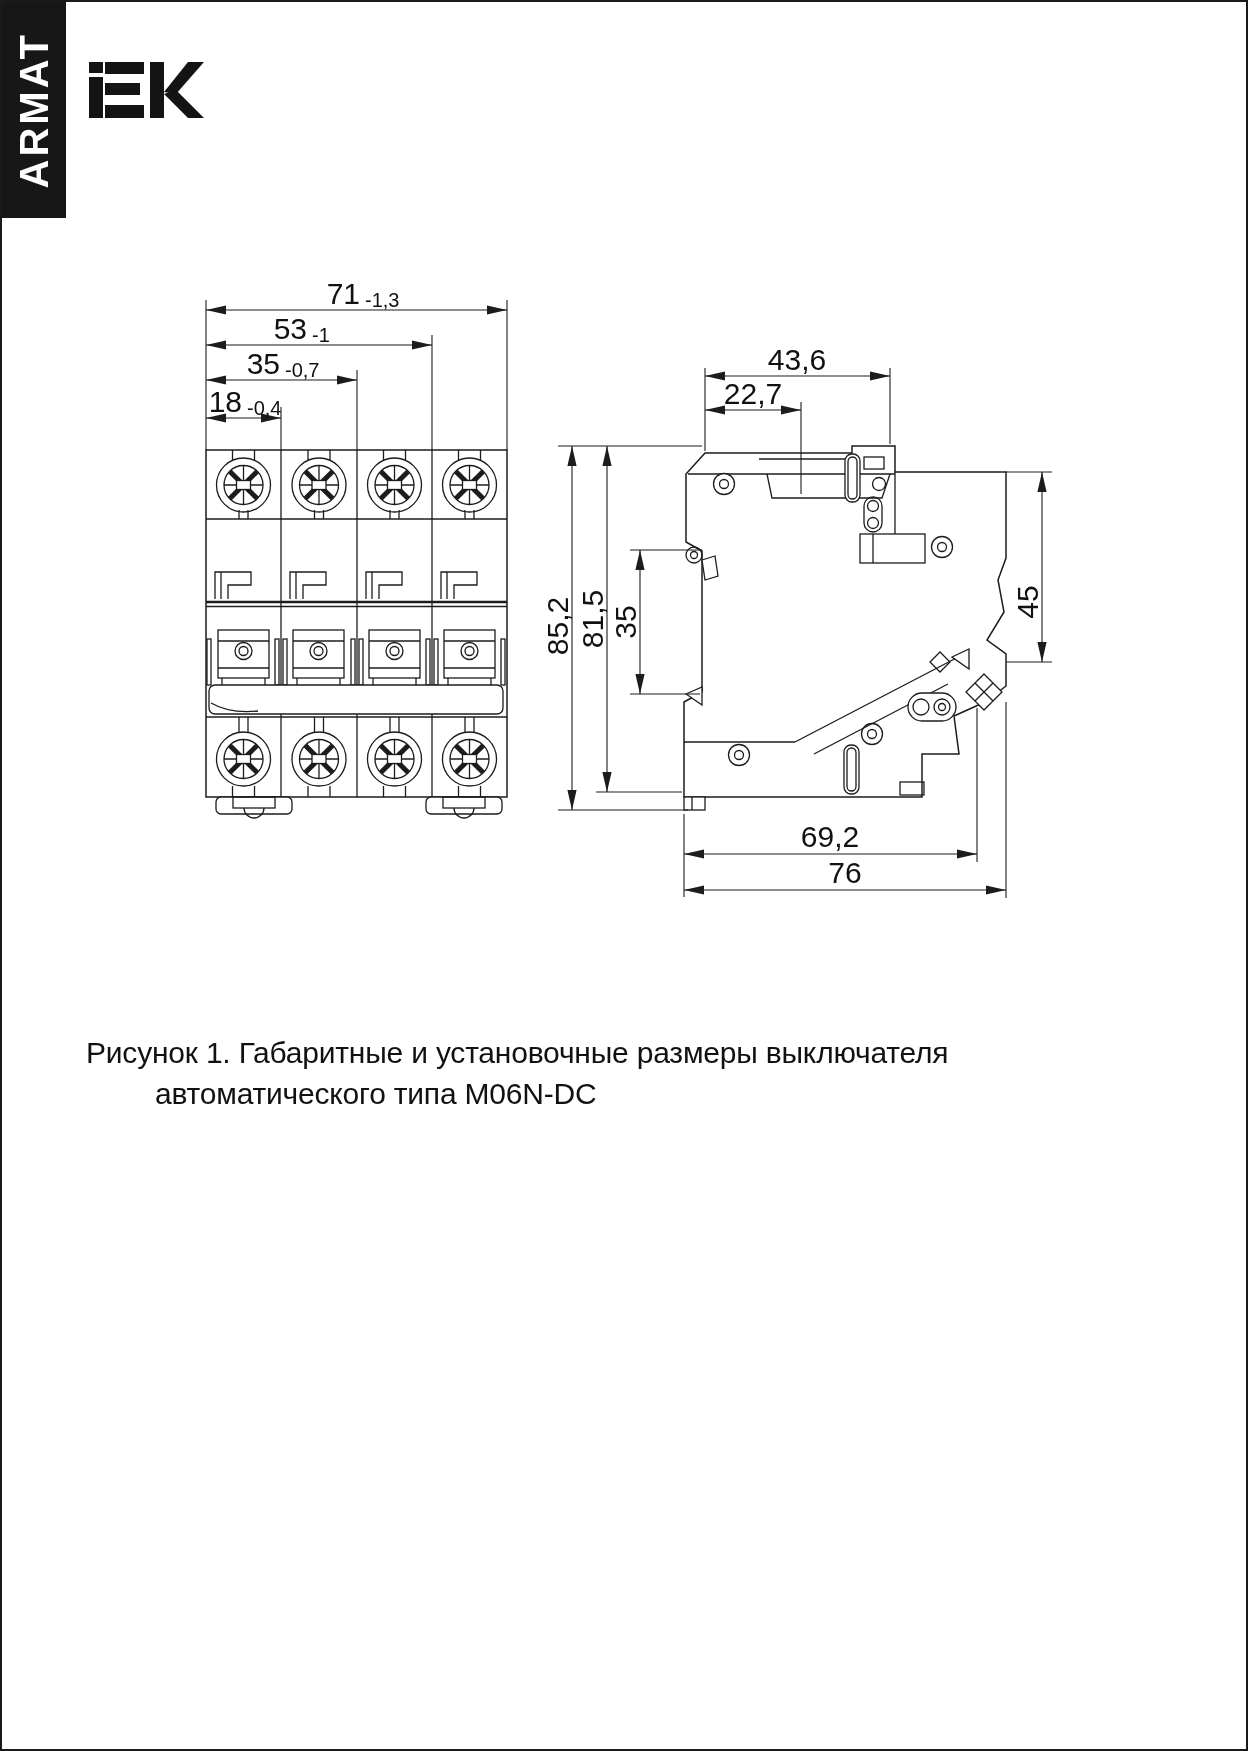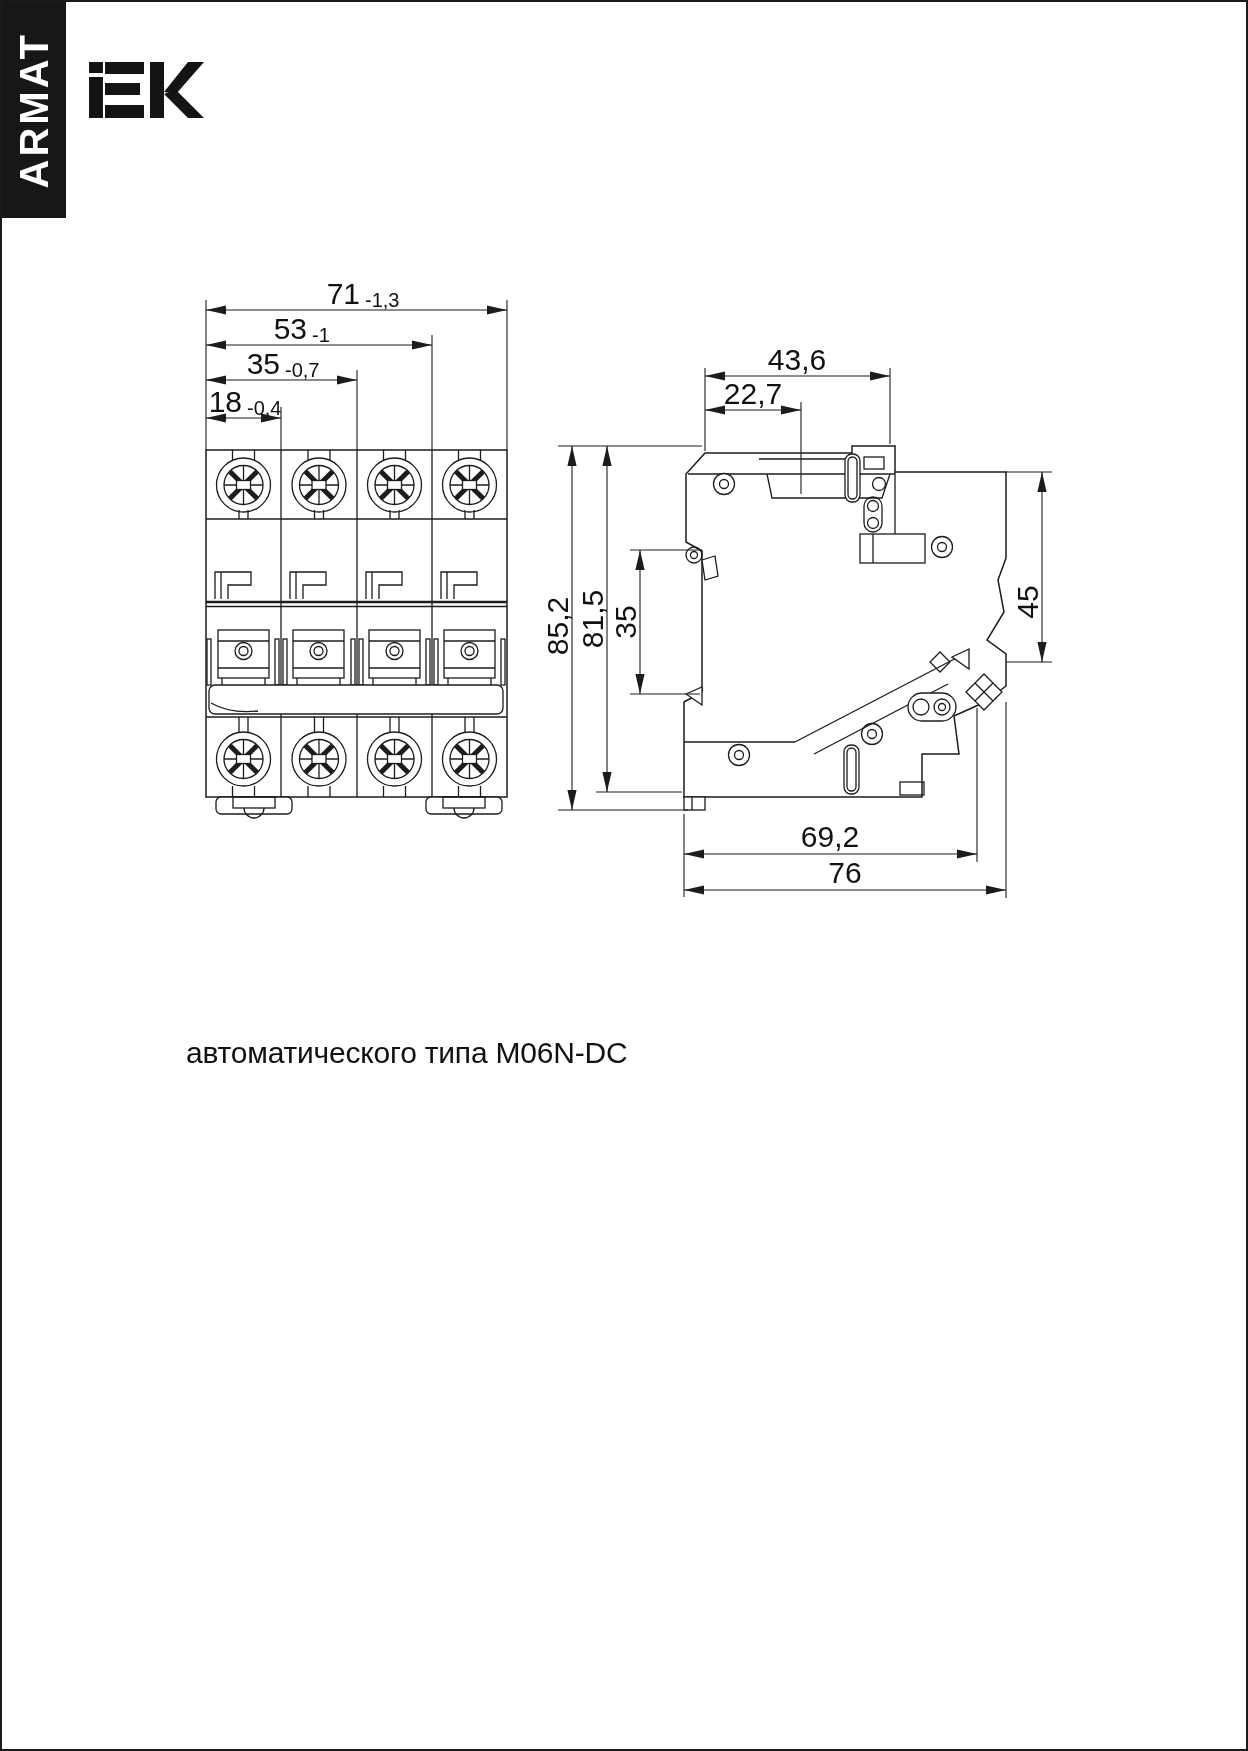--- a/index.html
+++ b/index.html
@@ -16,21 +16,21 @@
     color:#fff; writing-mode:vertical-rl; transform:rotate(180deg);
     font-size:40px; font-weight:600; letter-spacing:3px;
     font-family:"Liberation Sans", sans-serif;
   }
   .logo-svg{ position:absolute; left:84px; top:54px; }
   .drawing-svg{ position:absolute; left:0; top:0; }
   .caption{
     position:absolute; left:84px; top:1030px; width:900px;
     font-size:30px; color:#111; letter-spacing:-0.2px; line-height:41px;
   }
-  .caption .l2{ display:block; margin-left:100px; }
+  .caption .l2{ display:block; margin-left:69px; }
   svg text{ fill:#111; font-family:"Liberation Sans", sans-serif; }
   .dim-main{ font-size:30px; }
   .dim-tol{ font-size:20px; }
 </style>
 </head>
 <body>
 
 <div class="page">
 
   <div class="brand-bar">
@@ -350,16 +350,17 @@
         <text class="dim-main" x="828" y="845" text-anchor="middle" stroke="none">69,2</text>
       </g>
       <g>
         <line x1="682" y1="888" x2="1004" y2="888" marker-start="url(#arr)" marker-end="url(#arr)"></line>
         <text class="dim-main" x="843" y="881" text-anchor="middle" stroke="none">76</text>
       </g>
     </g>
   </svg>
 
   <div class="caption">
+    <span class="l1">Рисунок 1. Габаритные и установочные размеры выключателя</span>
     <span class="l2">автоматического типа M06N-DC</span>
   </div>
 
 </div>
 
 </body></html>

